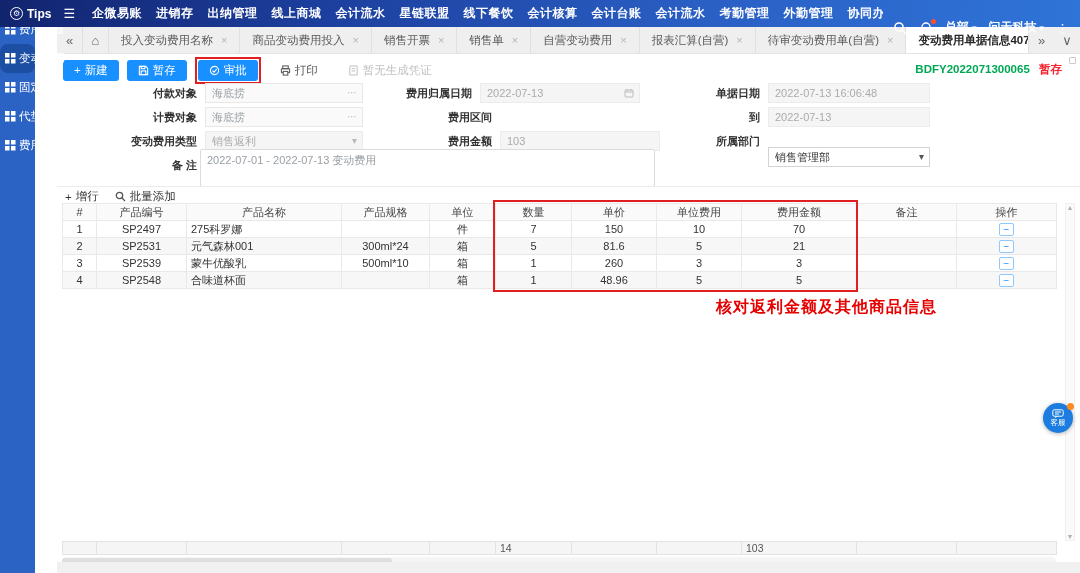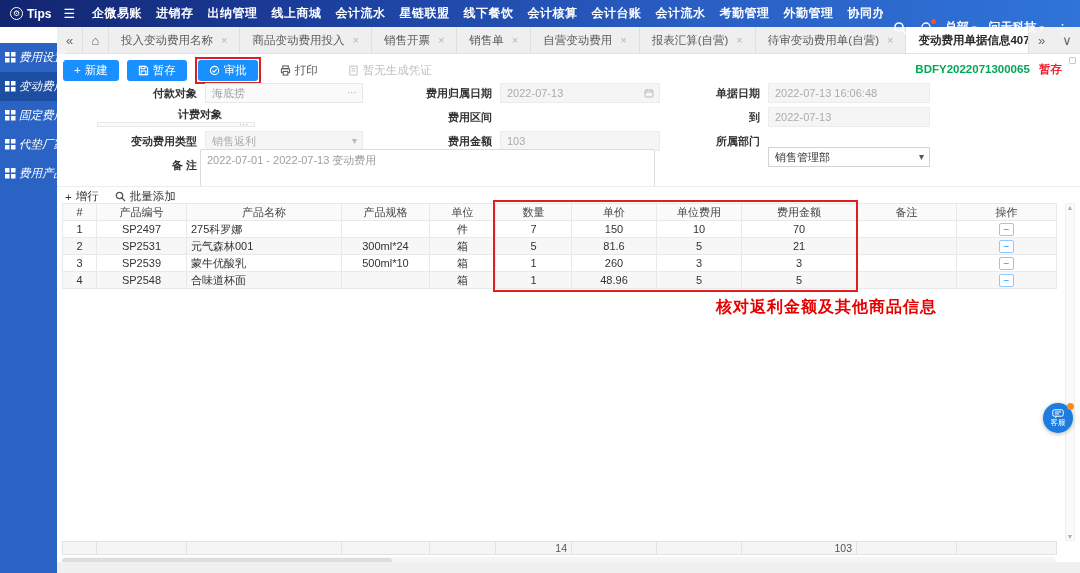--- a/index.html
+++ b/index.html
@@ -17,23 +17,23 @@
   .menu { display:flex; align-items:center; height:100%; flex:1; overflow:hidden; }
   .menu-item { padding:0 7px; height:100%; display:flex; align-items:center; font-size:12px; font-weight:600; white-space:nowrap; cursor:pointer; letter-spacing:.5px; }
   .topbar-right { display:flex; align-items:center; gap:12px; padding:0 10px;margin-top:28px; }
   .tb-icon { width:14px; height:14px; position:relative; display:inline-flex; cursor:pointer; }
   .tb-icon svg { width:14px; height:14px; }
   .dot { position:absolute; top:-2px; right:-3px; width:5px; height:5px; border-radius:50%; background:#ff4d2e; }
   .tb-drop { display:flex; align-items:center; gap:3px; font-weight:600; cursor:pointer; white-space:nowrap; }
   .caret-w { font-size:9px; }
 
   
-  .sidebar { position:absolute; left:0; top:43px; width:57px; bottom:0; background:#2b63c4; z-index:20;font-style:italic; }
+  .sidebar { position:absolute; left:0; top:15px; width:35px; bottom:0; background:#2b63c4; z-index:20; }
   .side-item { height:29px; display:flex; align-items:center; gap:3px; color:#fff; font-size:11.5px; padding-left:5px; cursor:pointer; white-space:nowrap; }
-  .side-item.active { background:#1c4fa4; }
+  .side-item.active { background:#1c4fa4;border-radius:8px; }
   .side-item svg { width:11px; height:11px; flex:none; }
 
   
   .tabbar { position:absolute; left:57px; top:27px; right:0; height:27px; background:#efefef; display:flex; align-items:stretch; border-bottom:1px solid #e3e3e3; z-index:10; }
   .tab-tool { width:26px; display:flex; align-items:center; justify-content:center; color:#666; font-size:13px; cursor:pointer; border-right:1px solid #e0e0e0; }
   .tabs { display:flex; flex:1; overflow:hidden; }
   .tab { display:flex; align-items:center; gap:8px; padding:0 12px; font-size:11.5px; color:#595959; border-right:1px solid #e0e0e0; cursor:pointer; white-space:nowrap; }
   .tab .x { color:#b5b5b5; font-size:11px; }
   .tab.active { background:#fff; color:#262626; font-weight:bold; }
   .tabbar-right { display:flex; }
@@ -77,21 +77,21 @@
   table.grid { position:absolute; left:5px; top:148px; width:994px; border-collapse:collapse; table-layout:fixed; font-size:11px; }
   table.grid th, table.grid td { border:1px solid #e9e9e9; height:17px; padding:0 4px; overflow:hidden; white-space:nowrap; text-align:center; font-weight:normal; color:#333; }
   table.grid th { background:#fafafa; color:#444; }
   table.grid td.name { text-align:left; }
   tr.alt td { background:#f7f7f7; }
   td.rownum { color:#1890ff; cursor:pointer; }
   .minus-btn { display:inline-block; width:15px; height:13px; line-height:11px; border:1px solid #8ec8ff; border-radius:2px; color:#1890ff; background:#fff; font-size:10px; cursor:pointer; }
 
   
   table.totals { position:absolute; left:5px; top:486px; width:994px; border-collapse:collapse; table-layout:fixed; font-size:10.5px; }
-  table.totals td { border:1px solid #e3e3e3; background:#f5f5f5; height:13px; padding:0 4px; text-align:right; color:#555; }
+  table.totals td { border:1px solid #e3e3e3; background:#f5f5f5; height:13px; padding:0 4px; text-align:left; color:#555; }
 
   
   .vscroll { position:absolute; right:5px; top:148px; width:10px; height:338px; background:#fafafa; border:1px solid #f0f0f0; display:flex; flex-direction:column; justify-content:space-between; align-items:center; font-size:7px; color:#b0b0b0; }
   .hscroll { position:absolute; left:5px; top:502px; width:994px; height:8px; background:#f5f5f5; border-radius:4px; }
   .hthumb { position:absolute; left:0; top:1px; width:330px; height:6px; background:#dedede; border-radius:3px; }
 
   
   .red-box { position:absolute; left:436px; top:145px; width:365px; height:92px; border:2px solid #e02020; pointer-events:none; z-index:5; }
   .annotation { position:absolute; left:400px; top:242px; width:480px; text-align:right; font-size:16px; font-weight:bold; color:#e60000; letter-spacing:1px; }
 
@@ -293,42 +293,42 @@
 
     <div class="form">
 
       <div class="frow" style="left:40px; top:2px;">
         <span class="flabel" style="width:100px;">付款对象</span>
         <span class="ctl" style="width:158px;">
           <span>海底捞</span>
           <span class="suffix">⋯</span>
         </span>
       </div>
-      <div class="frow" style="left:345px; top:2px;">
+      <div class="frow" style="left:325px; top:2px;">
         <span class="flabel" style="width:90px;">费用归属日期</span>
         <span class="ctl dis" style="width:160px;">
           <span>2022-07-13</span>
           <span class="suffix">
             <svg viewBox="0 0 10 10" fill="none" stroke="#bcbcbc" stroke-width="1">
                 <rect x="1" y="2" width="8" height="7" rx="1"></rect>
                 <line x1="1" y1="4" x2="9" y2="4"></line>
                 <line x1="3" y1="1" x2="3" y2="3"></line>
                 <line x1="7" y1="1" x2="7" y2="3"></line>
               </svg>
           </span>
         </span>
       </div>
       <div class="frow" style="left:625px; top:2px;">
         <span class="flabel" style="width:78px;">单据日期</span>
         <span class="ctl dis" style="width:162px;">
           <span>2022-07-13 16:06:48</span>
         </span>
       </div>
 
-      <div class="frow" style="left:40px; top:26px;flex-direction:column;">
+      <div class="frow" style="left:40px; top:26px;">
         <span class="flabel" style="width:100px;">计费对象</span>
         <span class="ctl" style="width:158px;">
           <span>海底捞</span>
           <span class="suffix">⋯</span>
         </span>
       </div>
       <div class="frow" style="left:345px; top:26px;">
         <span class="flabel" style="width:90px;">费用区间</span>
       </div>
       <div class="frow" style="left:625px; top:26px;">

